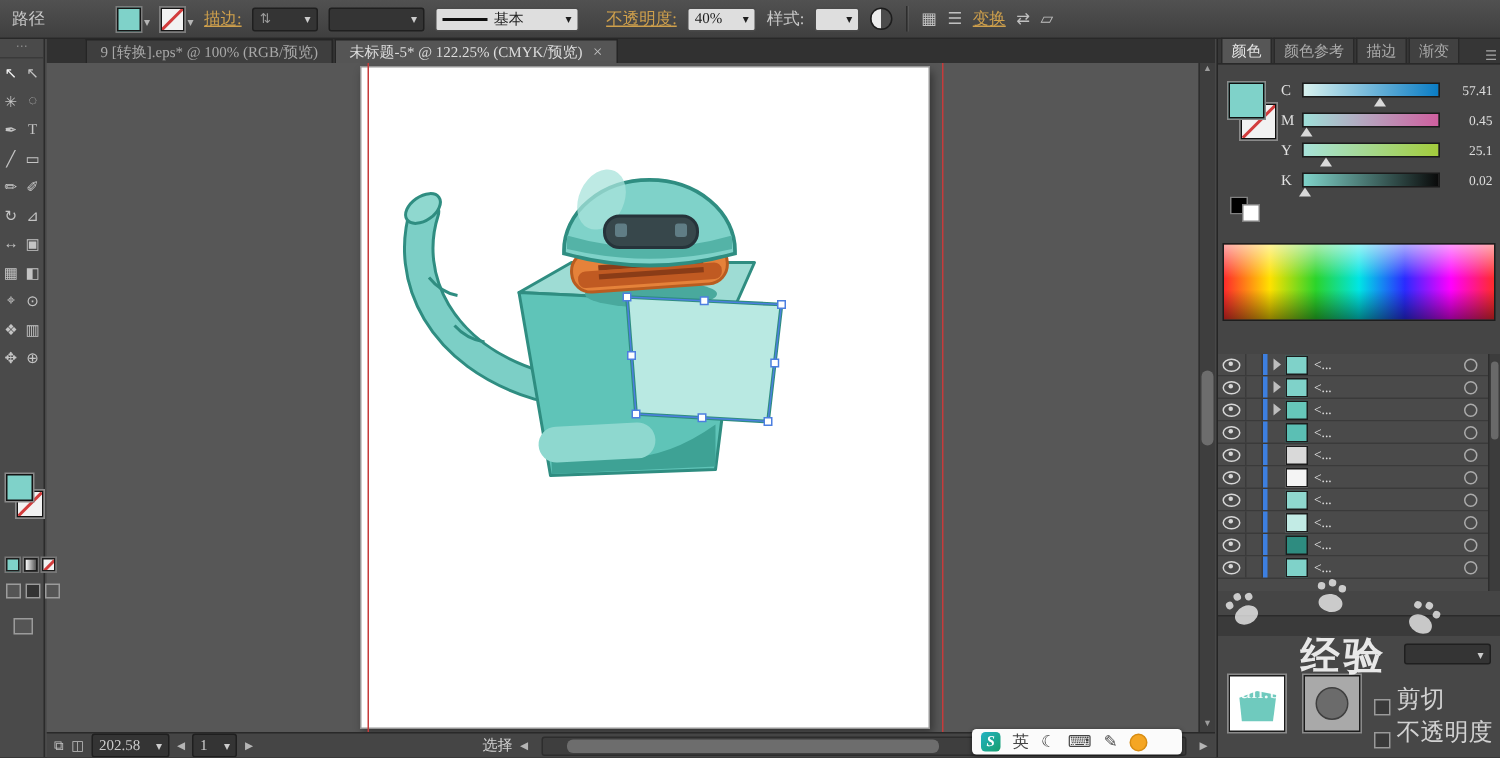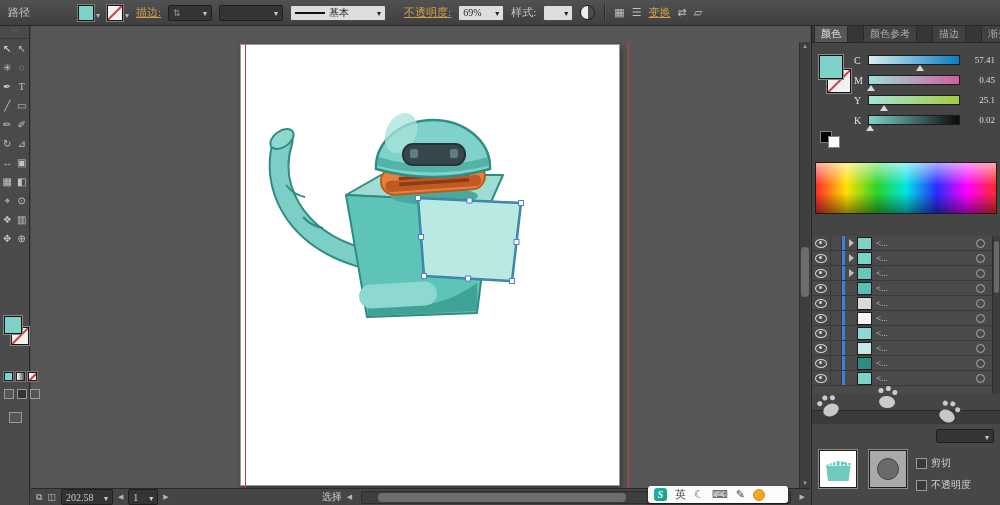--- a/index.html
+++ b/index.html
@@ -57,21 +57,21 @@
   .vthumb{position:absolute;left:1px;right:1px;top:205px;height:50px;background:#6d6d6d;border-radius:4px;cursor:grab}
   #cstatus{position:absolute;left:0;bottom:0;width:100%;height:17px;background:#454545;border-top:1px solid #292929;box-sizing:border-box;font-size:10px;color:#bdbdbd;display:flex;align-items:center;padding:0 5px;gap:5px;z-index:8}
   .zoombox{width:52px}.abox{width:30px}
   .nav{font-size:7px;color:#b5b5b5;cursor:pointer}
   .nav.l::after{content:"◀"}.nav.r::after{content:"▶"}
   .stattext{margin-left:148px;color:#cfcfcf}
   .hscroll{flex:1;height:11px;background:#3e3e3e;border:1px solid #2d2d2d;border-radius:2px;position:relative;margin:0 4px}
   .hthumb{position:absolute;left:16px;width:58%;top:1px;bottom:1px;background:#6d6d6d;border-radius:4px;cursor:grab}
   
   #rightcol{position:absolute;right:0;top:26px;width:189px;height:479px;background:#454545;border-left:1px solid #252525;box-sizing:border-box;z-index:10}
-  .ptabs{position:absolute;left:0;width:100%;height:17px;background:#363636;display:flex;align-items:flex-end;gap:15px;padding:0 2px;border-bottom:1px solid #292929;box-sizing:border-box}
+  .ptabs{position:absolute;left:0;width:100%;height:17px;background:#363636;display:flex;align-items:flex-end;gap:1px;padding:0 2px;border-bottom:1px solid #292929;box-sizing:border-box}
   .ptab{font-size:10px;color:#ababab;background:#414141;border:1px solid #292929;border-bottom:none;padding:1px 6px;white-space:nowrap;cursor:pointer}
   .ptab.active{background:#565656;color:#e4e4e4}
   .pmenu{margin-left:auto;color:#a5a5a5;font-size:9px;cursor:pointer}
   .pmenu::after{content:"☰"}
   #tabs1{top:0}
   #colorPanel{position:absolute;left:0;top:17px;width:100%;height:118px}
   .cp-fill{position:absolute;left:7px;top:12px;width:22px;height:22px;border:1px solid #101010;box-shadow:0 0 0 1px #8a8a8a;z-index:2}
   .cp-stroke{position:absolute;left:15px;top:26px;width:22px;height:22px;border:1px solid #101010;box-shadow:0 0 0 1px #8a8a8a}
   .bwb{position:absolute;left:8px;top:88px;width:10px;height:10px;background:#000;border:1px solid #808080}
   .bww{position:absolute;left:16px;top:93px;width:10px;height:10px;background:#fff;border:1px solid #808080}
@@ -108,21 +108,21 @@
   .fic{width:11px;height:10px;border:1px solid #9d9d9d;background:#4e4e4e;cursor:pointer}
   .fic.fold{border-radius:1px 3px 1px 1px}
   #strip{position:absolute;left:0;top:384px;width:100%;height:14px;background:#3a3a3a;border-top:1px solid #2a2a2a;border-bottom:1px solid #2a2a2a}
   #tpanel{position:absolute;left:0;top:398px;width:100%;height:81px;background:#474747}
   .tcombo{position:absolute;right:6px;top:5px;width:58px;height:14px}
   .tthumb{position:absolute;top:26px;width:38px;height:38px;border:1px solid #1c1c1c;box-shadow:0 0 0 1px #8a8a8a;box-sizing:border-box}
   .t1{left:7px;background:#fff}
   .t2{left:57px;background:#a9a9a9;display:flex;align-items:center;justify-content:center}
   .mrob{margin:5px 4px;width:28px;height:26px;background:#6fcabe;clip-path:polygon(8% 35%,50% 18%,96% 28%,88% 96%,14% 96%)}
   .mcirc{width:20px;height:20px;border-radius:50%;background:#6b6b6b;border:1px solid #3f3f3f}
-  .tcheck{position:absolute;left:104px;display:flex;align-items:center;gap:4px;font-size:10px;color:#d2d2d2;cursor:pointer}
+  .tcheck{position:absolute;left:104px;display:flex;align-items:flex-end;gap:4px;font-size:16px;color:#d2d2d2;cursor:pointer}
   .tcheck .box{width:9px;height:9px;border:1px solid #9a9a9a;background:#3a3a3a}
   .c1{top:32px}.c2{top:54px}
   
   #wm{position:absolute;left:815px;top:390px;width:183px;height:82px;pointer-events:none;z-index:60}
   .paw{position:absolute;width:16px;height:12px;background:rgba(255,255,255,.72);border-radius:50%}
   .paw::before{content:"";position:absolute;top:-7px;left:-2px;width:5px;height:5px;border-radius:50%;background:rgba(255,255,255,.72);box-shadow:7px -3px 0 rgba(255,255,255,.72),14px 0 0 rgba(255,255,255,.72)}
   .p1{left:8px;top:14px;transform:rotate(-25deg)}
   .p2{left:64px;top:6px;transform:rotate(8deg)}
   .p3{left:124px;top:20px;transform:rotate(28deg)}
   .wtext{position:absolute;left:52px;top:30px;font-size:26px;font-weight:bold;color:rgba(255,255,255,.88);letter-spacing:3px}
@@ -159,21 +159,21 @@
         <span class="dd"></span>
       </span>
     <span class="combo light" style="width:96px">
       <span class="bline"></span>
       <span>基本</span>
       <span class="dd"></span>
     </span>
     <span style="width:4px"></span>
     <span class="link">不透明度:</span>
     <span class="combo light" style="width:46px">
-        <span>69%</span>
+        <span>40%</span>
         <span class="dd"></span>
       </span>
     <span class="lbl">样式:</span>
     <span class="combo light" style="width:30px">
         <span class="dd"></span>
       </span>
     <span class="recolor"></span>
     <span class="vsep"></span>
     <span class="tbicon gi-grid"></span>
     <span class="tbicon gi-rows"></span>
@@ -237,20 +237,29 @@
     </div>
     <div class="dmrow">
       <span class="dm"></span>
       <span class="dm b"></span>
       <span class="dm"></span>
     </div>
     <span class="scrmode"></span>
   </div>
 
   <div id="canvas">
+    <div id="doctabs">
+      <div class="dtab">
+          <span>9 [转换].eps* @ 100% (RGB/预览)</span>
+        </div>
+      <div class="dtab active">
+          <span>未标题-5* @ 122.25% (CMYK/预览)</span>
+          <span class="close">×</span>
+        </div>
+    </div>
 
     <div id="artboard">
       <svg width="378" height="440" viewBox="0 0 378 440" xmlns="http://www.w3.org/2000/svg">
 
         <path d="M42,96 C 28,140 52,192 118,212" fill="none" stroke="#2f8d81" stroke-width="21" stroke-linecap="round"></path>
         <path d="M42,96 C 28,140 52,192 118,212" fill="none" stroke="#7ccfc6" stroke-width="17" stroke-linecap="round"></path>
         <path d="M45,140 q8,10 19,12" fill="none" stroke="#2f8d81" stroke-width="2"></path>
         <path d="M62,172 q8,9 20,11" fill="none" stroke="#2f8d81" stroke-width="2"></path>
         <ellipse cx="41" cy="94" rx="13" ry="8" transform="rotate(-35 41 94)" fill="#8fd8cf" stroke="#2f8d81" stroke-width="2"></ellipse>
 
@@ -508,20 +517,21 @@
           <span class="box"></span>
           <span>不透明度</span>
         </label>
     </div>
   </div>
 
   <div id="wm">
     <span class="paw p1"></span>
     <span class="paw p2"></span>
     <span class="paw p3"></span>
+    <span class="wtext">经验</span>
     <span class="wfrag">an.b</span>
   </div>
 
   <div id="ime">
     <span class="slogo">S</span>
     <span class="imeic">英</span>
     <span class="imeic moon"></span>
     <span class="imeic kbd"></span>
     <span class="imeic pen"></span>
     <span class="odot"></span>

